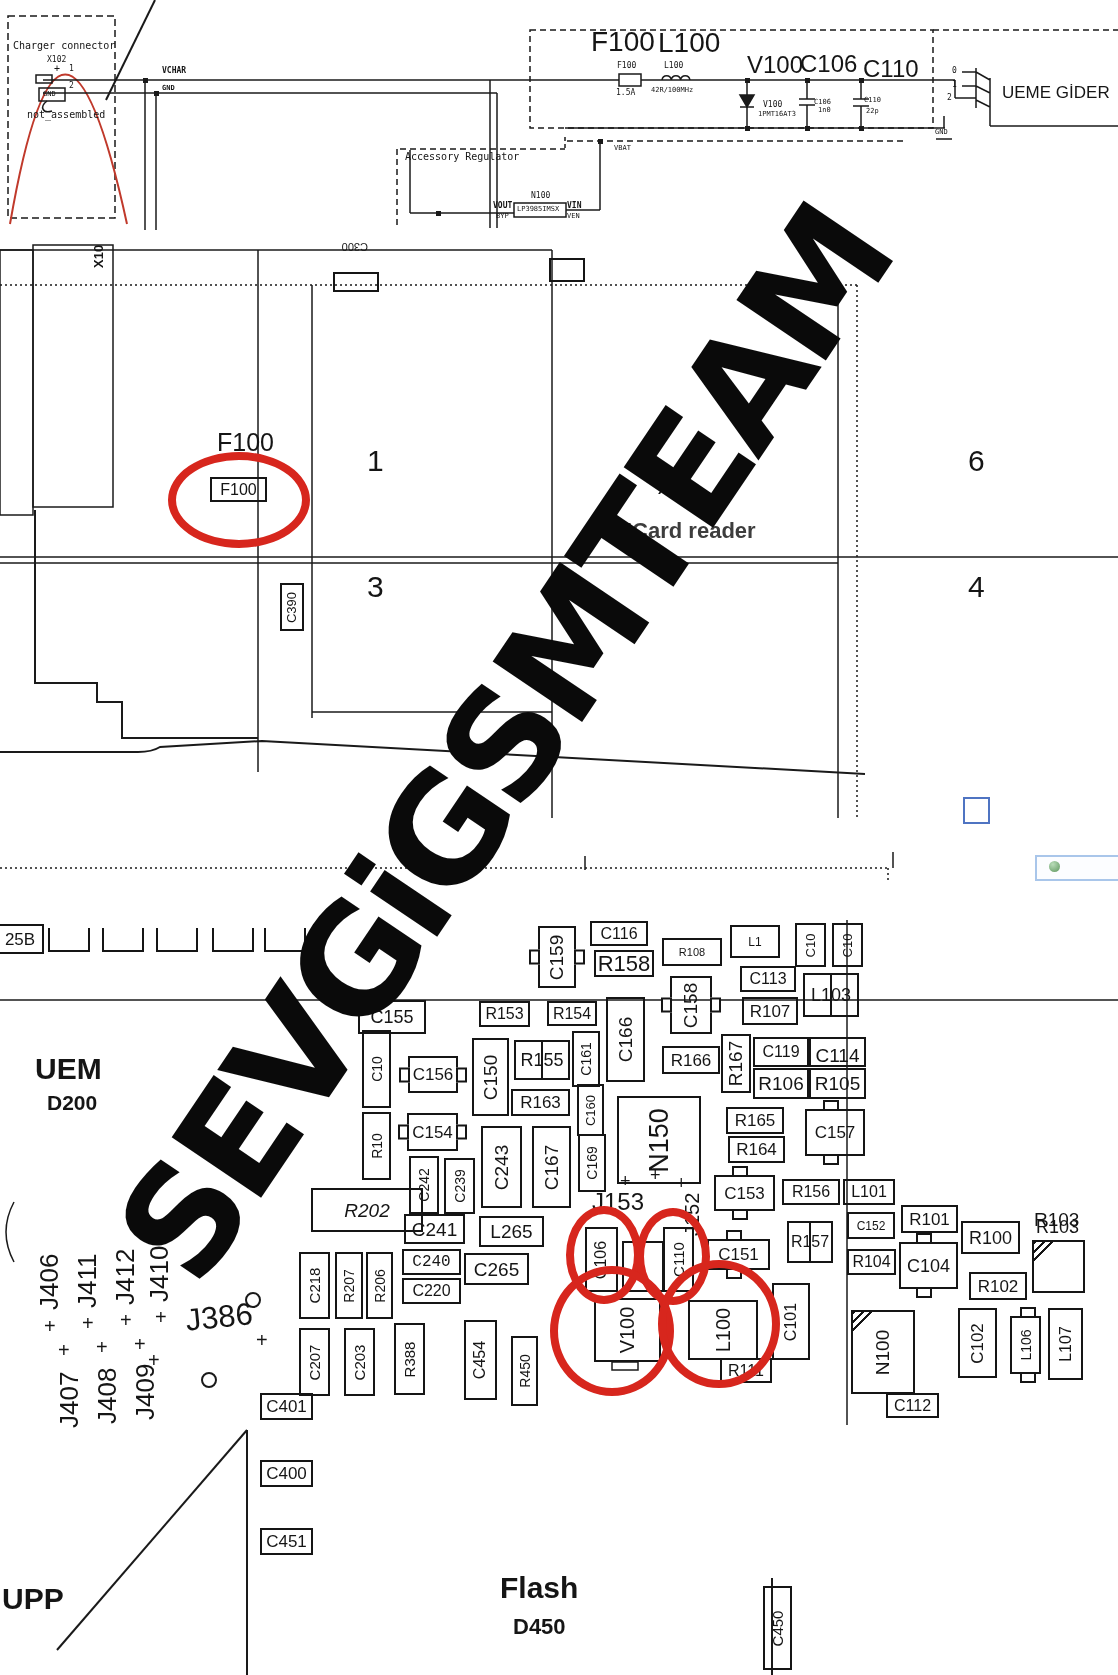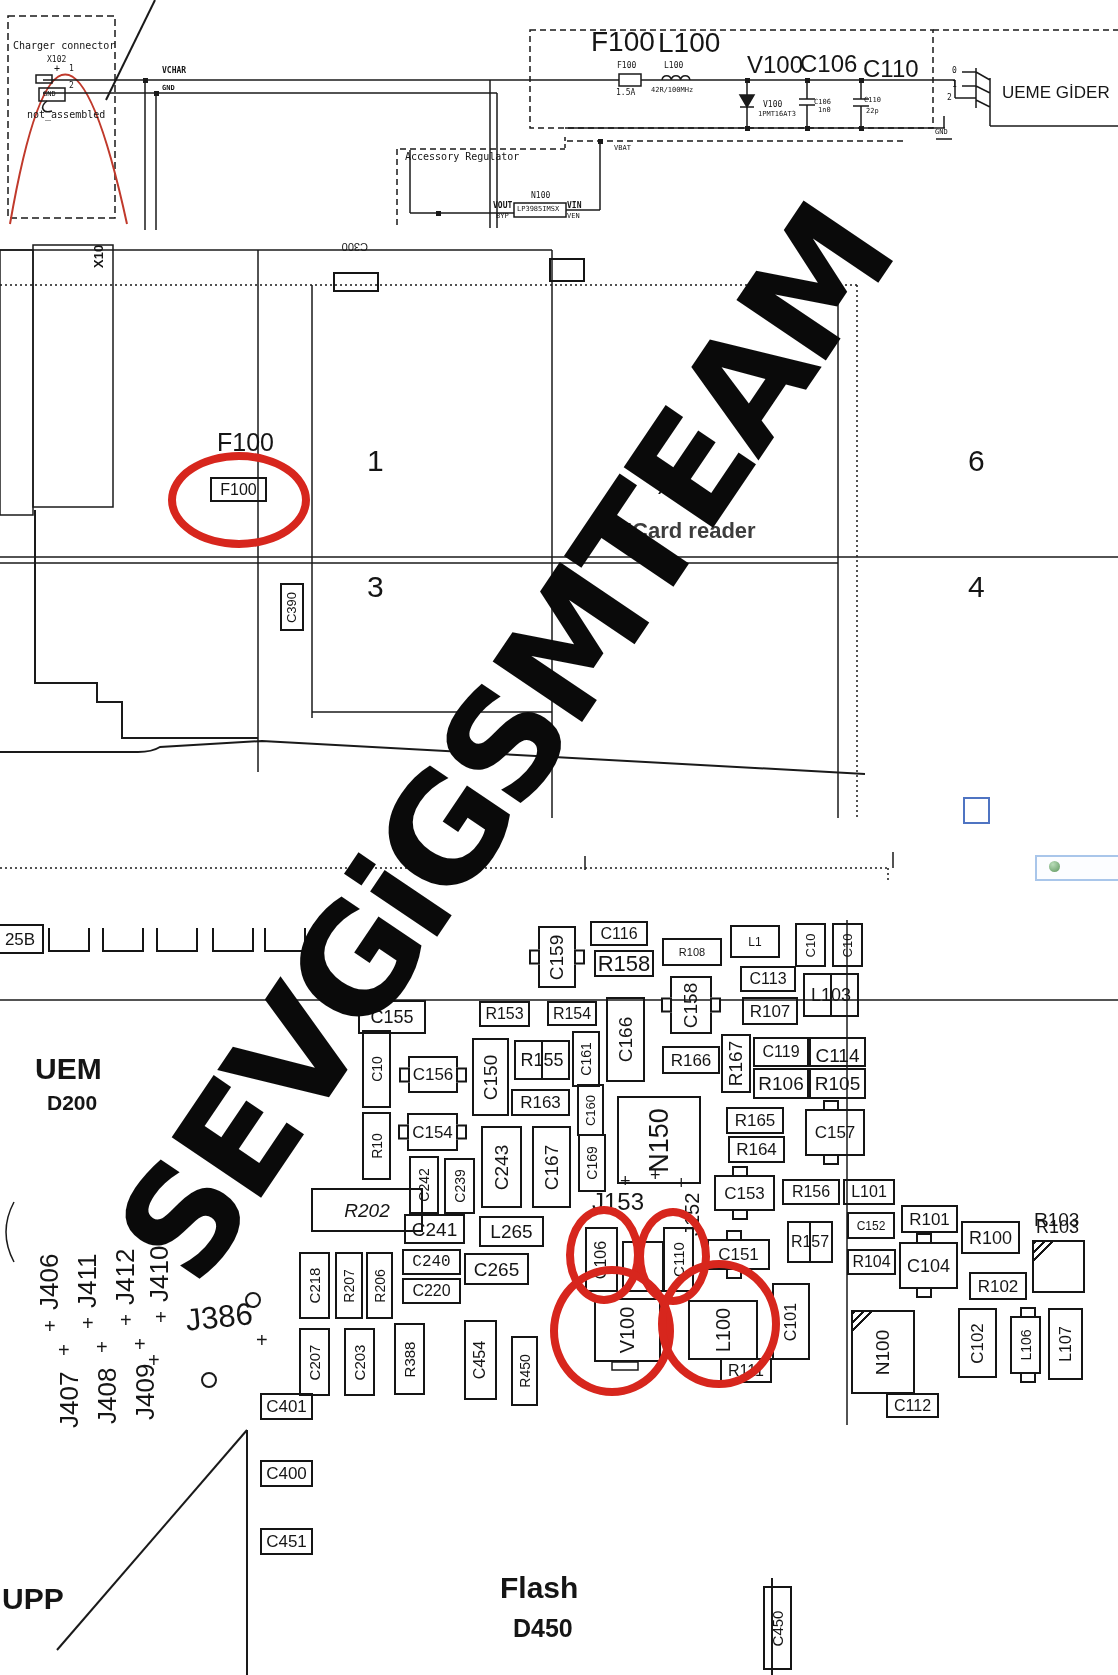--- a/index.html
+++ b/index.html
@@ -459,20 +459,20 @@
     <div class="txt" style="left: 82px; top: 1313px; font-size: 20px;">+</div>
     <div class="txt" style="left: 120px; top: 1310px; font-size: 20px;">+</div>
     <div class="txt" style="left: 155px; top: 1307px; font-size: 20px;">+</div>
     <div class="txt" style="left: 58px; top: 1340px; font-size: 20px;">+</div>
     <div class="txt" style="left: 96px; top: 1337px; font-size: 20px;">+</div>
     <div class="txt" style="left: 134px; top: 1334px; font-size: 20px;">+</div>
     <div class="txt" style="left: 256px; top: 1330px; font-size: 20px;">+</div>
     <div class="txt" style="left: 148px; top: 1350px; font-size: 20px;">+</div>
     <div class="txt" style="left: 2px; top: 1584px; font-size: 30px; font-weight: bold;">UPP</div>
     <div class="txt" style="left: 500px; top: 1573px; font-size: 30px; font-weight: bold;">Flash</div>
-    <div class="txt" style="left: 513px; top: 1616px; font-size: 25px; font-weight: bold;">D450</div>
+    <div class="txt" style="left: 513px; top: 1616px; font-size: 22px; font-weight: bold;">D450</div>
     <div class="txt" style="left: 1034px; top: 1210px; font-size: 19px;">R103</div>
     <div class="ellipse" style="left: 168px; top: 452px; width: 142px; height: 96px;"></div>
     <div class="ellipse" style="left: 566px; top: 1206px; width: 76px; height: 98px;"></div>
     <div class="ellipse" style="left: 636px; top: 1208px; width: 74px; height: 97px;"></div>
     <div class="ellipse" style="left: 550px; top: 1266px; width: 124px; height: 130px;"></div>
     <div class="ellipse" style="left: 658px; top: 1260px; width: 122px; height: 128px;"></div>
   </div>
 
 </body></html>

